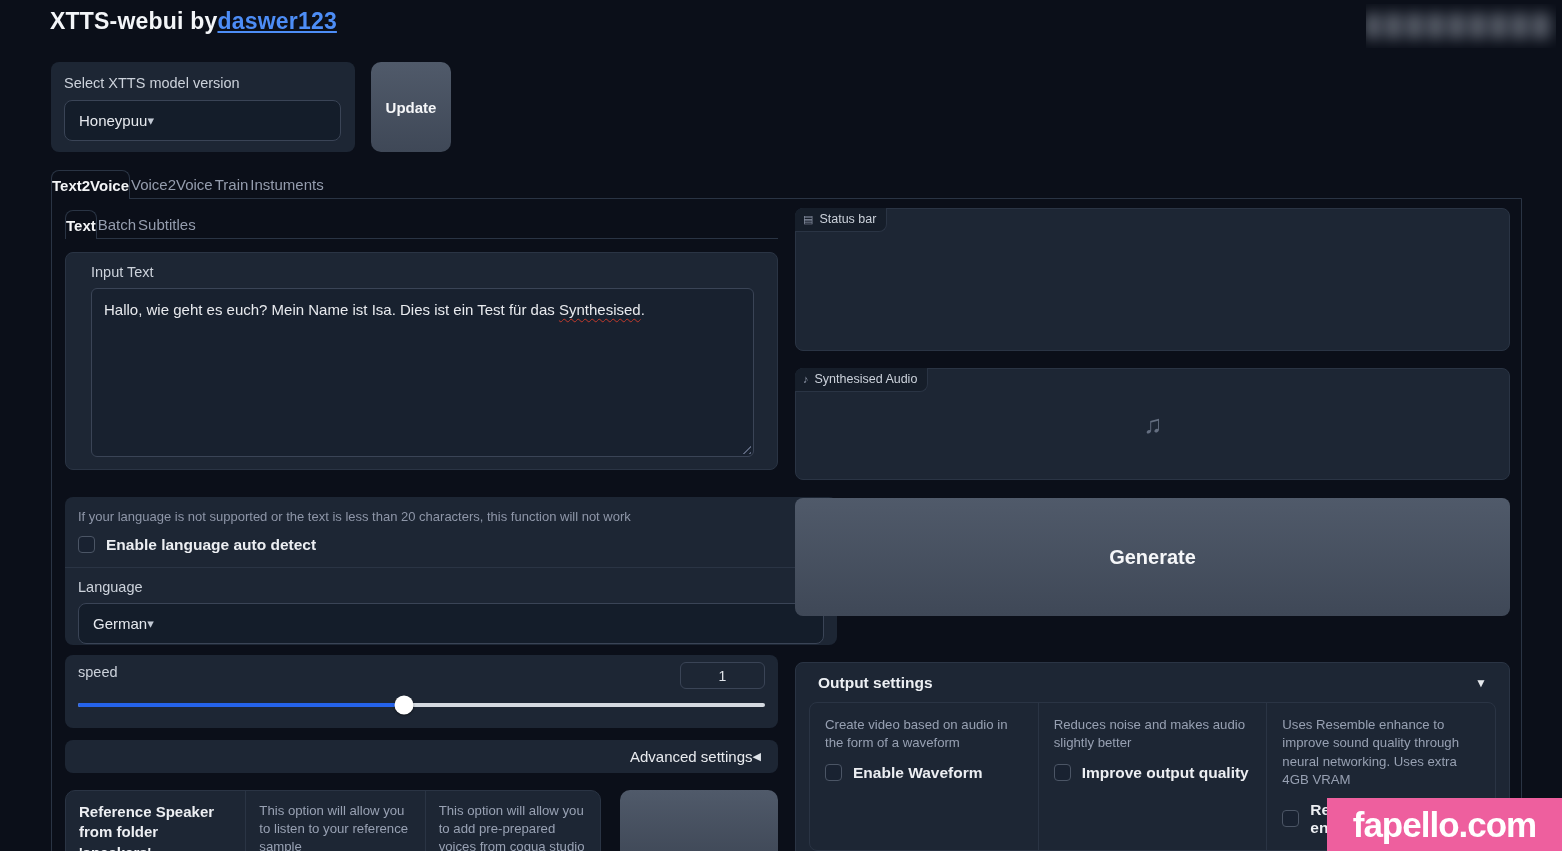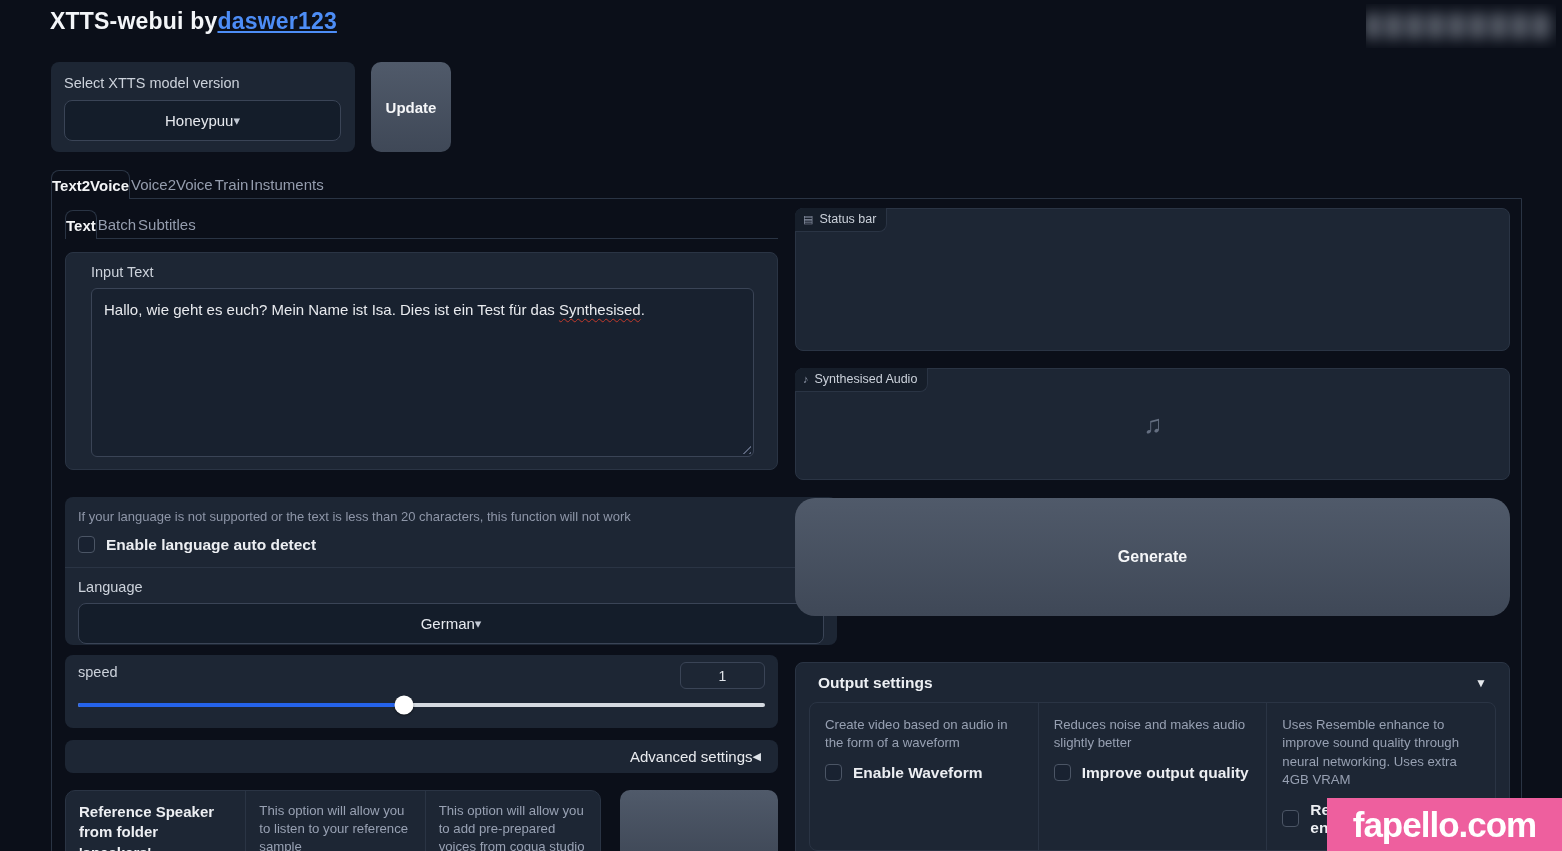--- a/index.html
+++ b/index.html
@@ -20,21 +20,21 @@
   #blur-blob{position:absolute;left:1366px;top:4px;width:190px;height:44px;overflow:hidden}
   #blur-blob .smudge{margin-top:9px;height:26px;border-radius:4px;
     background:repeating-linear-gradient(90deg,rgba(190,197,210,.5) 0 13px,rgba(90,100,118,.16) 13px 21px);
     filter:blur(7px)}
   
   .block{background:#1d2634;border-radius:8px}
   #model-box{position:absolute;left:51px;top:62px;width:304px;height:90px}
   .field-label{font-size:14.5px;color:#ccd2db}
   #model-box .field-label{position:absolute;left:13px;top:13px}
   .dropdown{
-    position:absolute;display:flex;align-items:center;justify-content:center;
+    position:absolute;display:flex;align-items:center;justify-content:flex-start;
     background:#141d2a;border:1px solid #3a4456;border-radius:8px;
     padding:0 14px;font-size:15px;color:#e6e9ee;cursor:pointer}
   #model-dropdown{left:13px;top:38px;width:277px;height:41px}
   .chev{font-size:13px;color:#c2c9d4;line-height:1}
   .gray-btn{
     border:none;border-radius:10px;cursor:pointer;
     background:linear-gradient(180deg,#505a6a,#3f4857);
     color:#f5f6f8;font-weight:700;font-family:inherit}
   #update-btn{position:absolute;left:371px;top:62px;width:80px;height:90px;font-size:15px}
   
@@ -101,21 +101,21 @@
     border:1px solid #2a3444;border-left:none;border-top:none;
     border-radius:8px 0 8px 0;font-size:12.5px;color:#ccd2db}
   .block-label .lbl-icon{font-size:11px;color:#8b93a5}
   #status-block{top:208px;height:143px}
   #status-msg{position:absolute;left:28px;top:36px;width:580px;
     font-size:24.5px;font-weight:700;color:#f2f4f7;line-height:1.5}
   #audio-block{top:368px;height:112px}
   #audio-placeholder{position:absolute;left:50%;top:50%;transform:translate(-50%,-50%);
     font-size:25px;color:#646e80}
   #generate-btn{position:absolute;left:795px;top:498px;width:715px;height:118px;
-    border-radius:20px;font-size:16px;font-weight:600}
+    border-radius:8px;font-size:20px;font-weight:600}
   #output-block{top:662px;height:195px;border-radius:8px 8px 0 0}
   .output-header{display:flex;align-items:center;justify-content:space-between;padding:11px 22px 10px;cursor:pointer}
   .output-title{font-size:15.5px;font-weight:600;color:#eceff3}
   .output-arrow{font-size:12px;color:#e5e8ec}
   .output-group{margin:0 13px;border:1px solid #2a3444;border-radius:8px;display:flex;min-height:112px;overflow:hidden}
   .opt-col{flex:1;padding:13px 15px}
   .opt-col + .opt-col{border-left:1px solid #2a3444}
   .opt-desc{font-size:13.2px;color:#97a0b2;line-height:1.4}
   .opt-col .cb-row{margin-top:11px}
   

